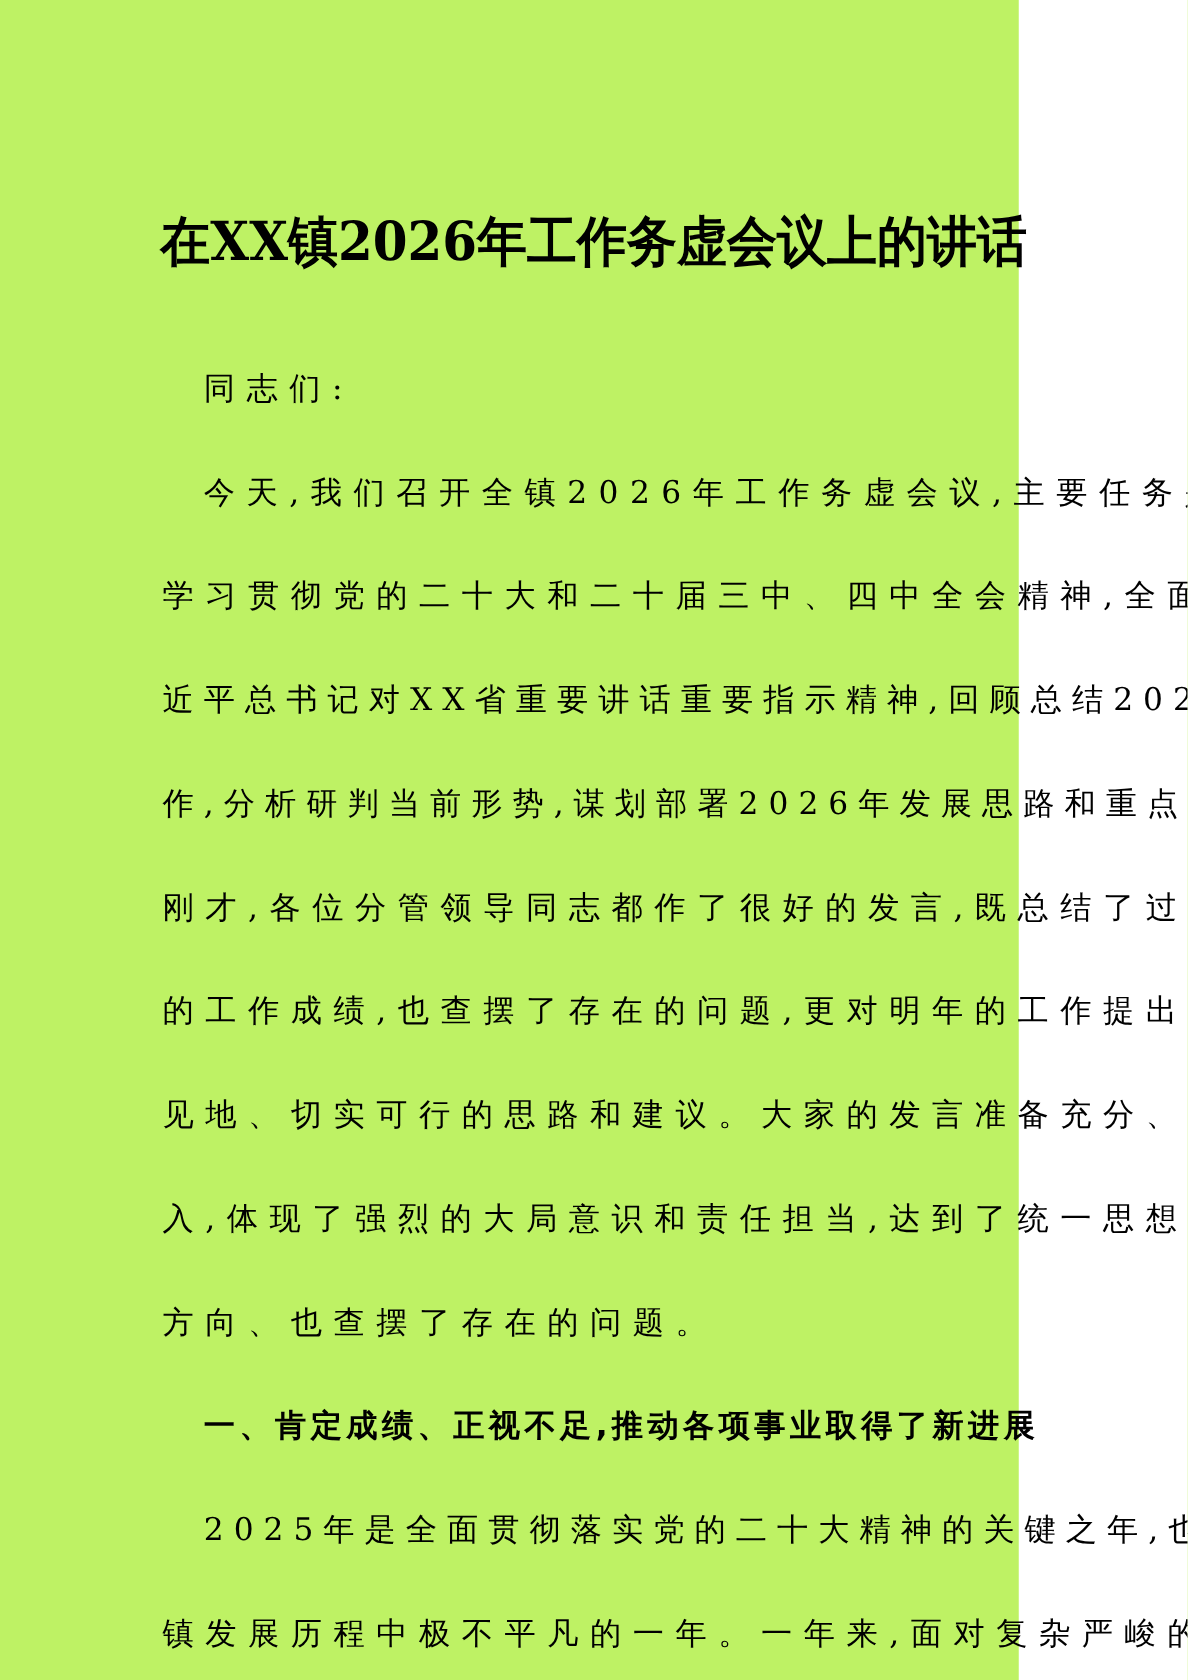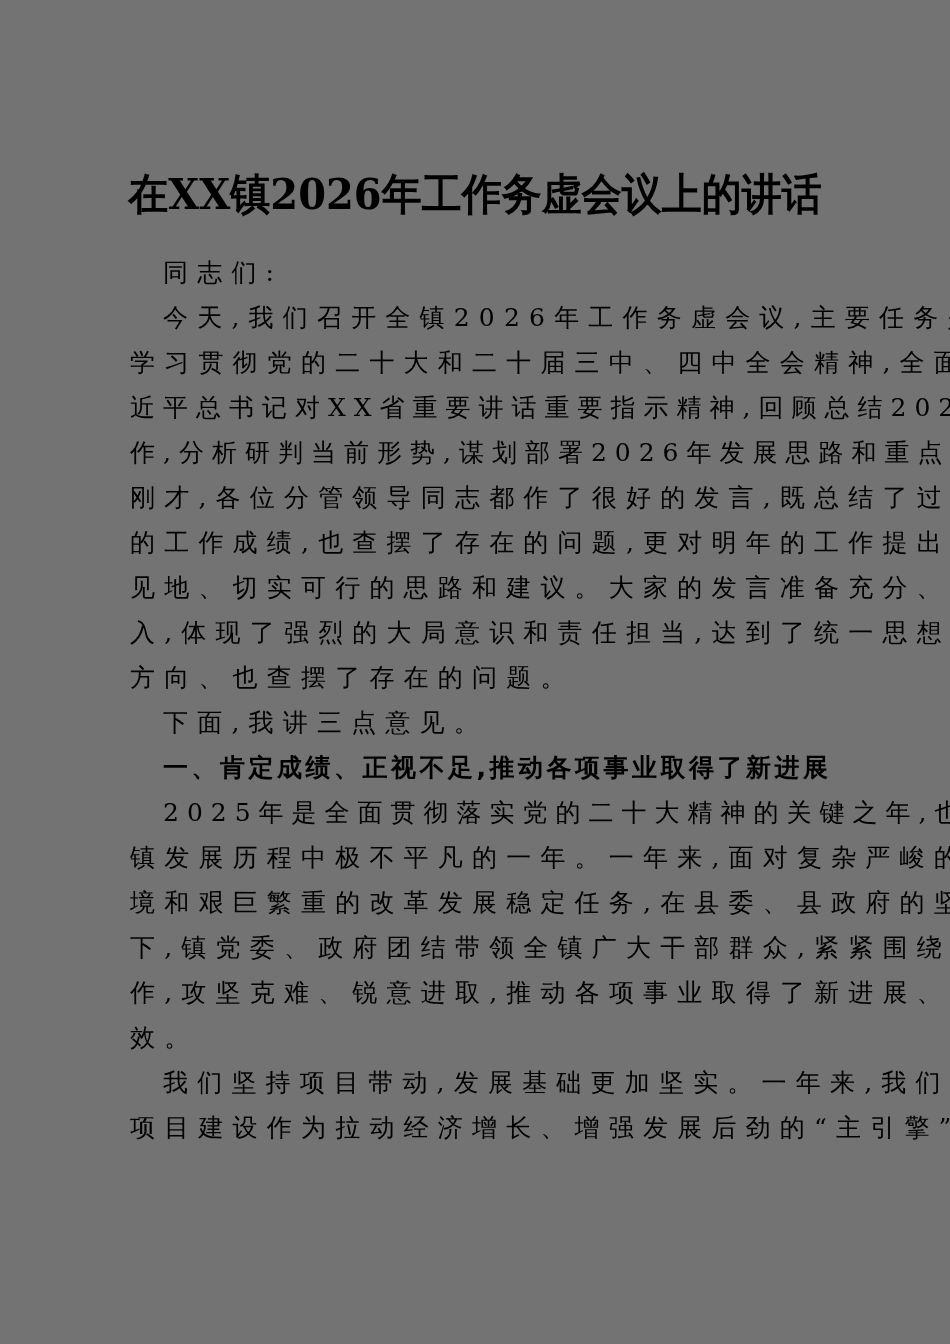--- a/index.html
+++ b/index.html
@@ -12,23 +12,23 @@
       height: 1344px;
       position: relative;
       overflow: hidden;
       font-family: "DejaVu Serif", "Liberation Serif", serif;
       color: #000000;
     }
     .page {
       position: absolute;
       left: 0;
       top: 0;
-      width: 950px;
+      width: 815px;
       height: 1344px;
-      background: #737373;
+      background: #bef264;
     }
     .title {
       position: absolute;
       left: 0;
       top: 166px;
       width: 950px;
       text-align: center;
       font-family: "DejaVu Serif", "Liberation Serif", serif;
       font-weight: bold;
       font-size: 40px;
@@ -42,20 +42,21 @@
       left: 130px;
       top: 250px;
       width: 700px;
     }
     .line {
       height: 45px;
       line-height: 45px;
       font-size: 25px;
       white-space: nowrap;
       letter-spacing: 9.2px;
+      margin-top: 38px;
     }
     .line.indent {
       padding-left: 33px;
     }
     .line.heading {
       font-family: "DejaVu Sans", "Liberation Sans", sans-serif;
       font-weight: bold;
       letter-spacing: 3.5px;
       padding-left: 33px;
     }
@@ -73,21 +74,20 @@
     <div class="line indent">同志们:</div>
     <div class="line indent">今天,我们召开全镇2026年工作务虚会议,主要任务是深入</div>
     <div class="line">学习贯彻党的二十大和二十届三中、四中全会精神,全面落实习</div>
     <div class="line tight">近平总书记对XX省重要讲话重要指示精神,回顾总结2025年工</div>
     <div class="line tight">作,分析研判当前形势,谋划部署2026年发展思路和重点任务。</div>
     <div class="line">刚才,各位分管领导同志都作了很好的发言,既总结了过去一年</div>
     <div class="line">的工作成绩,也查摆了存在的问题,更对明年的工作提出了富有</div>
     <div class="line">见地、切实可行的思路和建议。大家的发言准备充分、思考深</div>
     <div class="line">入,体现了强烈的大局意识和责任担当,达到了统一思想、明确</div>
     <div class="line">方向、也查摆了存在的问题。</div>
-    <div class="line indent">下面,我讲三点意见。</div>
     <div class="line heading">一、肯定成绩、正视不足,推动各项事业取得了新进展</div>
     <div class="line indent tight">2025年是全面贯彻落实党的二十大精神的关键之年,也是我</div>
     <div class="line">镇发展历程中极不平凡的一年。一年来,面对复杂严峻的外部环</div>
     <div class="line">境和艰巨繁重的改革发展稳定任务,在县委、县政府的坚强领导</div>
     <div class="line">下,镇党委、政府团结带领全镇广大干部群众,紧紧围绕中心工</div>
     <div class="line">作,攻坚克难、锐意进取,推动各项事业取得了新进展、新成</div>
     <div class="line">效。</div>
     <div class="line indent">我们坚持项目带动,发展基础更加坚实。一年来,我们始终把</div>
     <div class="line">项目建设作为拉动经济增长、增强发展后劲的“主引擎”。全</div>
   </div>

